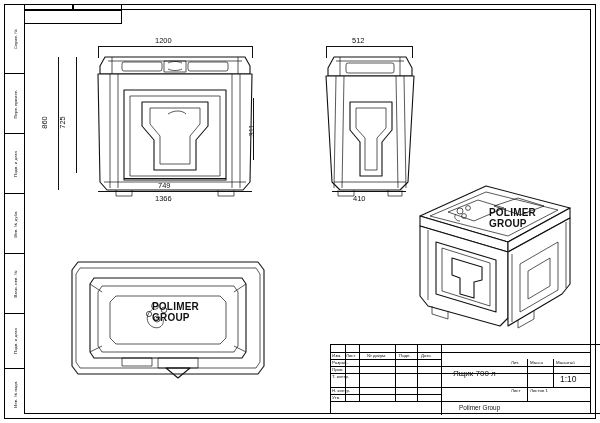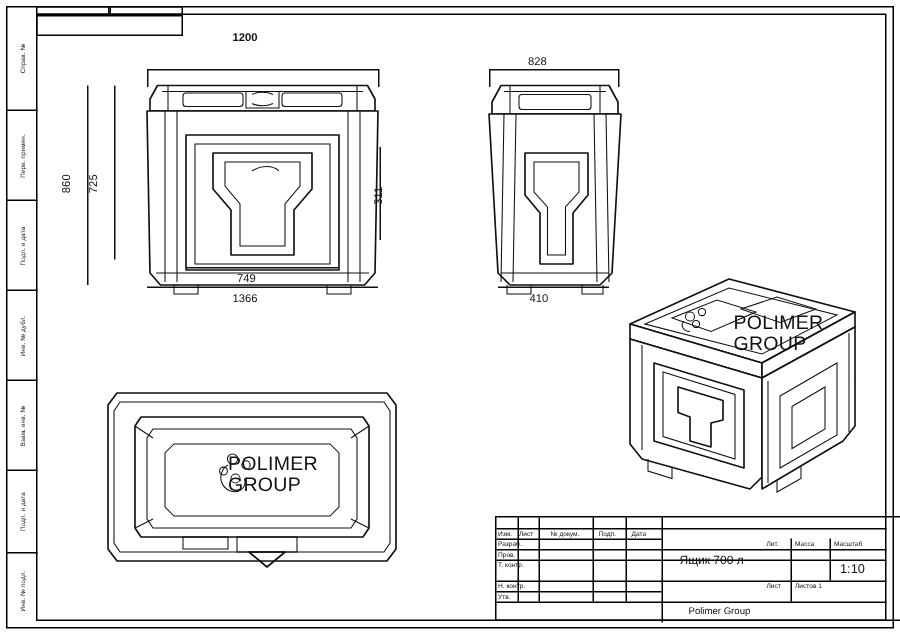--- a/index.html
+++ b/index.html
@@ -35,21 +35,21 @@
   .fillw{fill:#fff;stroke:#111;stroke-width:1.1;stroke-linejoin:round;}
 
   
   .tb{position:absolute;border:1px solid #000;box-sizing:border-box;font-size:4.6px;}
   .tbline-h{position:absolute;height:0;border-top:1px solid #000;}
   .tbline-v{position:absolute;width:0;border-left:1px solid #000;}
   .tbt{position:absolute;font-size:4.4px;color:#111;white-space:nowrap;}
   .tbt.big{font-size:8px;}
   .tbt.mid{font-size:6.4px;}
   .tbt.scale{font-size:8.5px;}
-  .logo-txt{font-size:13px;font-weight:normal;letter-spacing:.2px;}
+  .logo-txt{font-size:10px;font-weight:bold;letter-spacing:.2px;}
 </style>
 </head>
 <body>
 
 <div id="sheet">
 
   <div class="frame-outer"></div>
   <div class="frame-inner"></div>
 
   <div class="toptab" style="left:24px;top:4px;width:49px;height:6px;"></div>
@@ -105,21 +105,21 @@
       <path class="thin" d="M108,84 c6,-4 14,-4 18,0"></path>
 
       <path class="thin" d="M56,160 L56,166 L72,166 L72,160 M158,160 L158,166 L174,166 L174,160"></path>
       <path class="thin" d="M44,152 L186,152"></path>
     </svg>
   </div>
 
   <div class="hline" style="left:98px;top:46px;width:154px;"></div>
   <div class="vline" style="left:98px;top:46px;height:12px;"></div>
   <div class="vline" style="left:252px;top:46px;height:12px;"></div>
-  <div class="dim" style="left:155px;top:20px;font-weight:bold;">1200</div>
+  <div class="dim" style="left:155px;top:36px;">1200</div>
 
   <div class="hline" style="left:98px;top:191px;width:154px;"></div>
   <div class="dim" style="left:155px;top:194px;">1366</div>
 
   <div class="hline" style="left:124px;top:178px;width:102px;"></div>
   <div class="dim" style="left:158px;top:181px;">749</div>
 
   <div class="vline" style="left:58px;top:57px;height:133px;"></div>
   <div class="dim dimv" style="left:38px;top:118px;transform:rotate(-90deg);">860</div>
 
@@ -145,21 +145,21 @@
       <path class="thin" d="M56,78 L86,78 L86,98 L77,108 L77,140 L65,140 L65,108 L56,98 Z"></path>
 
       <path class="thin" d="M38,160 L38,166 L54,166 L54,160 M88,160 L88,166 L102,166 L102,160"></path>
       <path class="thin" d="M34,152 L106,152"></path>
     </svg>
   </div>
 
   <div class="hline" style="left:326px;top:46px;width:86px;"></div>
   <div class="vline" style="left:326px;top:46px;height:12px;"></div>
   <div class="vline" style="left:412px;top:46px;height:12px;"></div>
-  <div class="dim" style="left:352px;top:36px;">828</div>
+  <div class="dim" style="left:352px;top:36px;">512</div>
 
   <div class="hline" style="left:332px;top:191px;width:74px;"></div>
   <div class="dim" style="left:353px;top:194px;">410</div>
 
   <div style="position:absolute;left:60px;top:240px;width:230px;height:160px;">
     <svg width="230" height="160" viewBox="0 0 230 160">
 
       <path class="fillw" d="M18,22 L198,22 L204,30 L204,126 L198,134 L18,134 L12,126 L12,30 Z"></path>
       <path class="thin" d="M20,28 L196,28 L200,34 L200,122 L196,128 L20,128 L16,122 L16,34 Z"></path>
 

